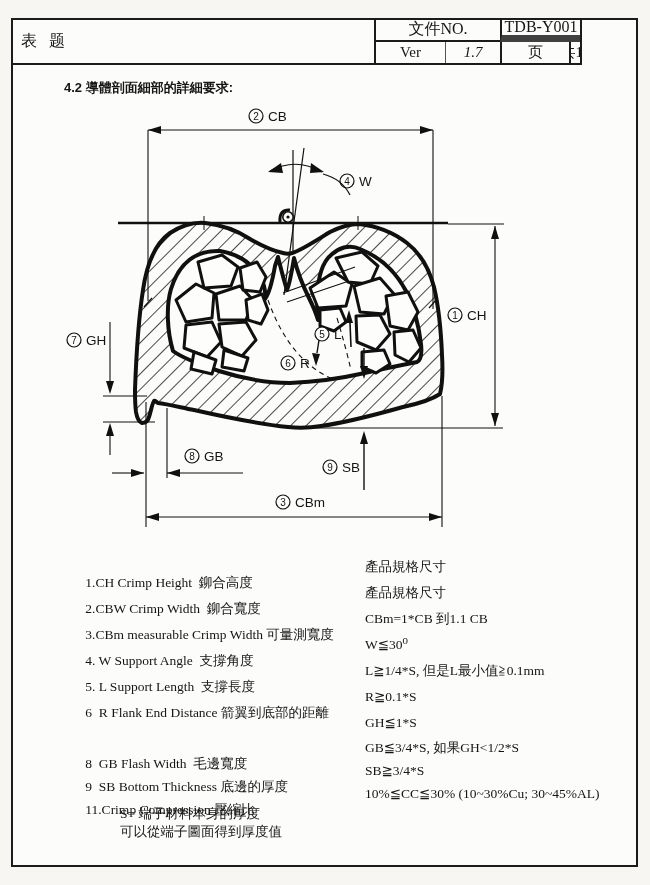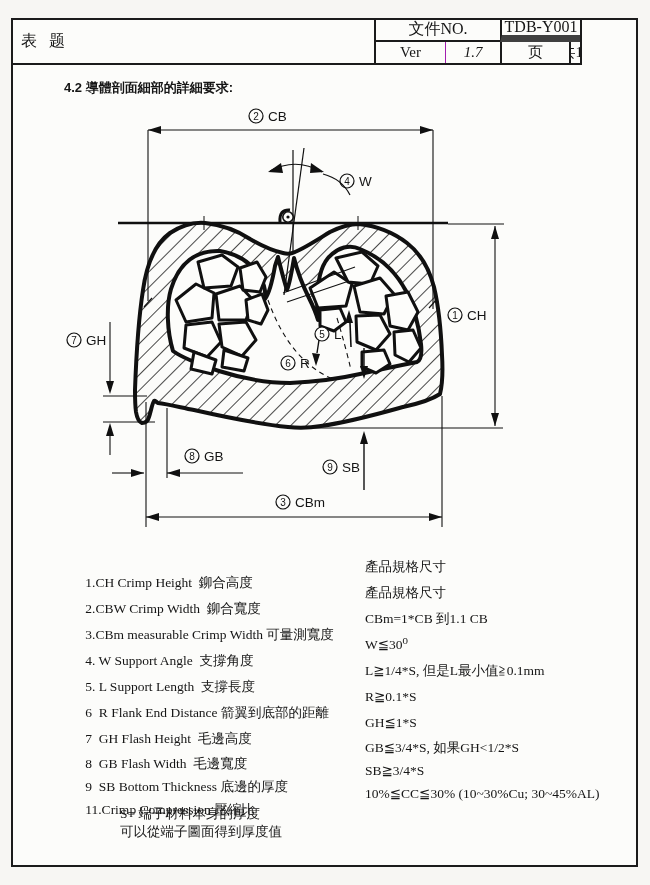--- a/index.html
+++ b/index.html
@@ -276,21 +276,20 @@
     </div>
     <div class="defrow" style="top:662px">
       <span>5. L Support Length  支撐長度</span>
       <span class="spec">L≧1/4*S, 但是L最小值≧0.1mm</span>
     </div>
     <div class="defrow" style="top:688px">
       <span>6  R Flank End Distance 箭翼到底部的距離</span>
       <span class="spec">R≧0.1*S</span>
     </div>
     <div class="defrow" style="top:714px">
-      <span>7  GH Flash Height  毛邊高度</span>
       <span class="spec">GH≦1*S</span>
     </div>
     <div class="defrow" style="top:739px">
       <span>8  GB Flash Width  毛邊寬度</span>
       <span class="spec">GB≦3/4*S, 如果GH&lt;1/2*S</span>
     </div>
     <div class="defrow" style="top:762px">
       <span>9  SB Bottom Thickness 底邊的厚度</span>
       <span class="spec">SB≧3/4*S</span>
     </div>

